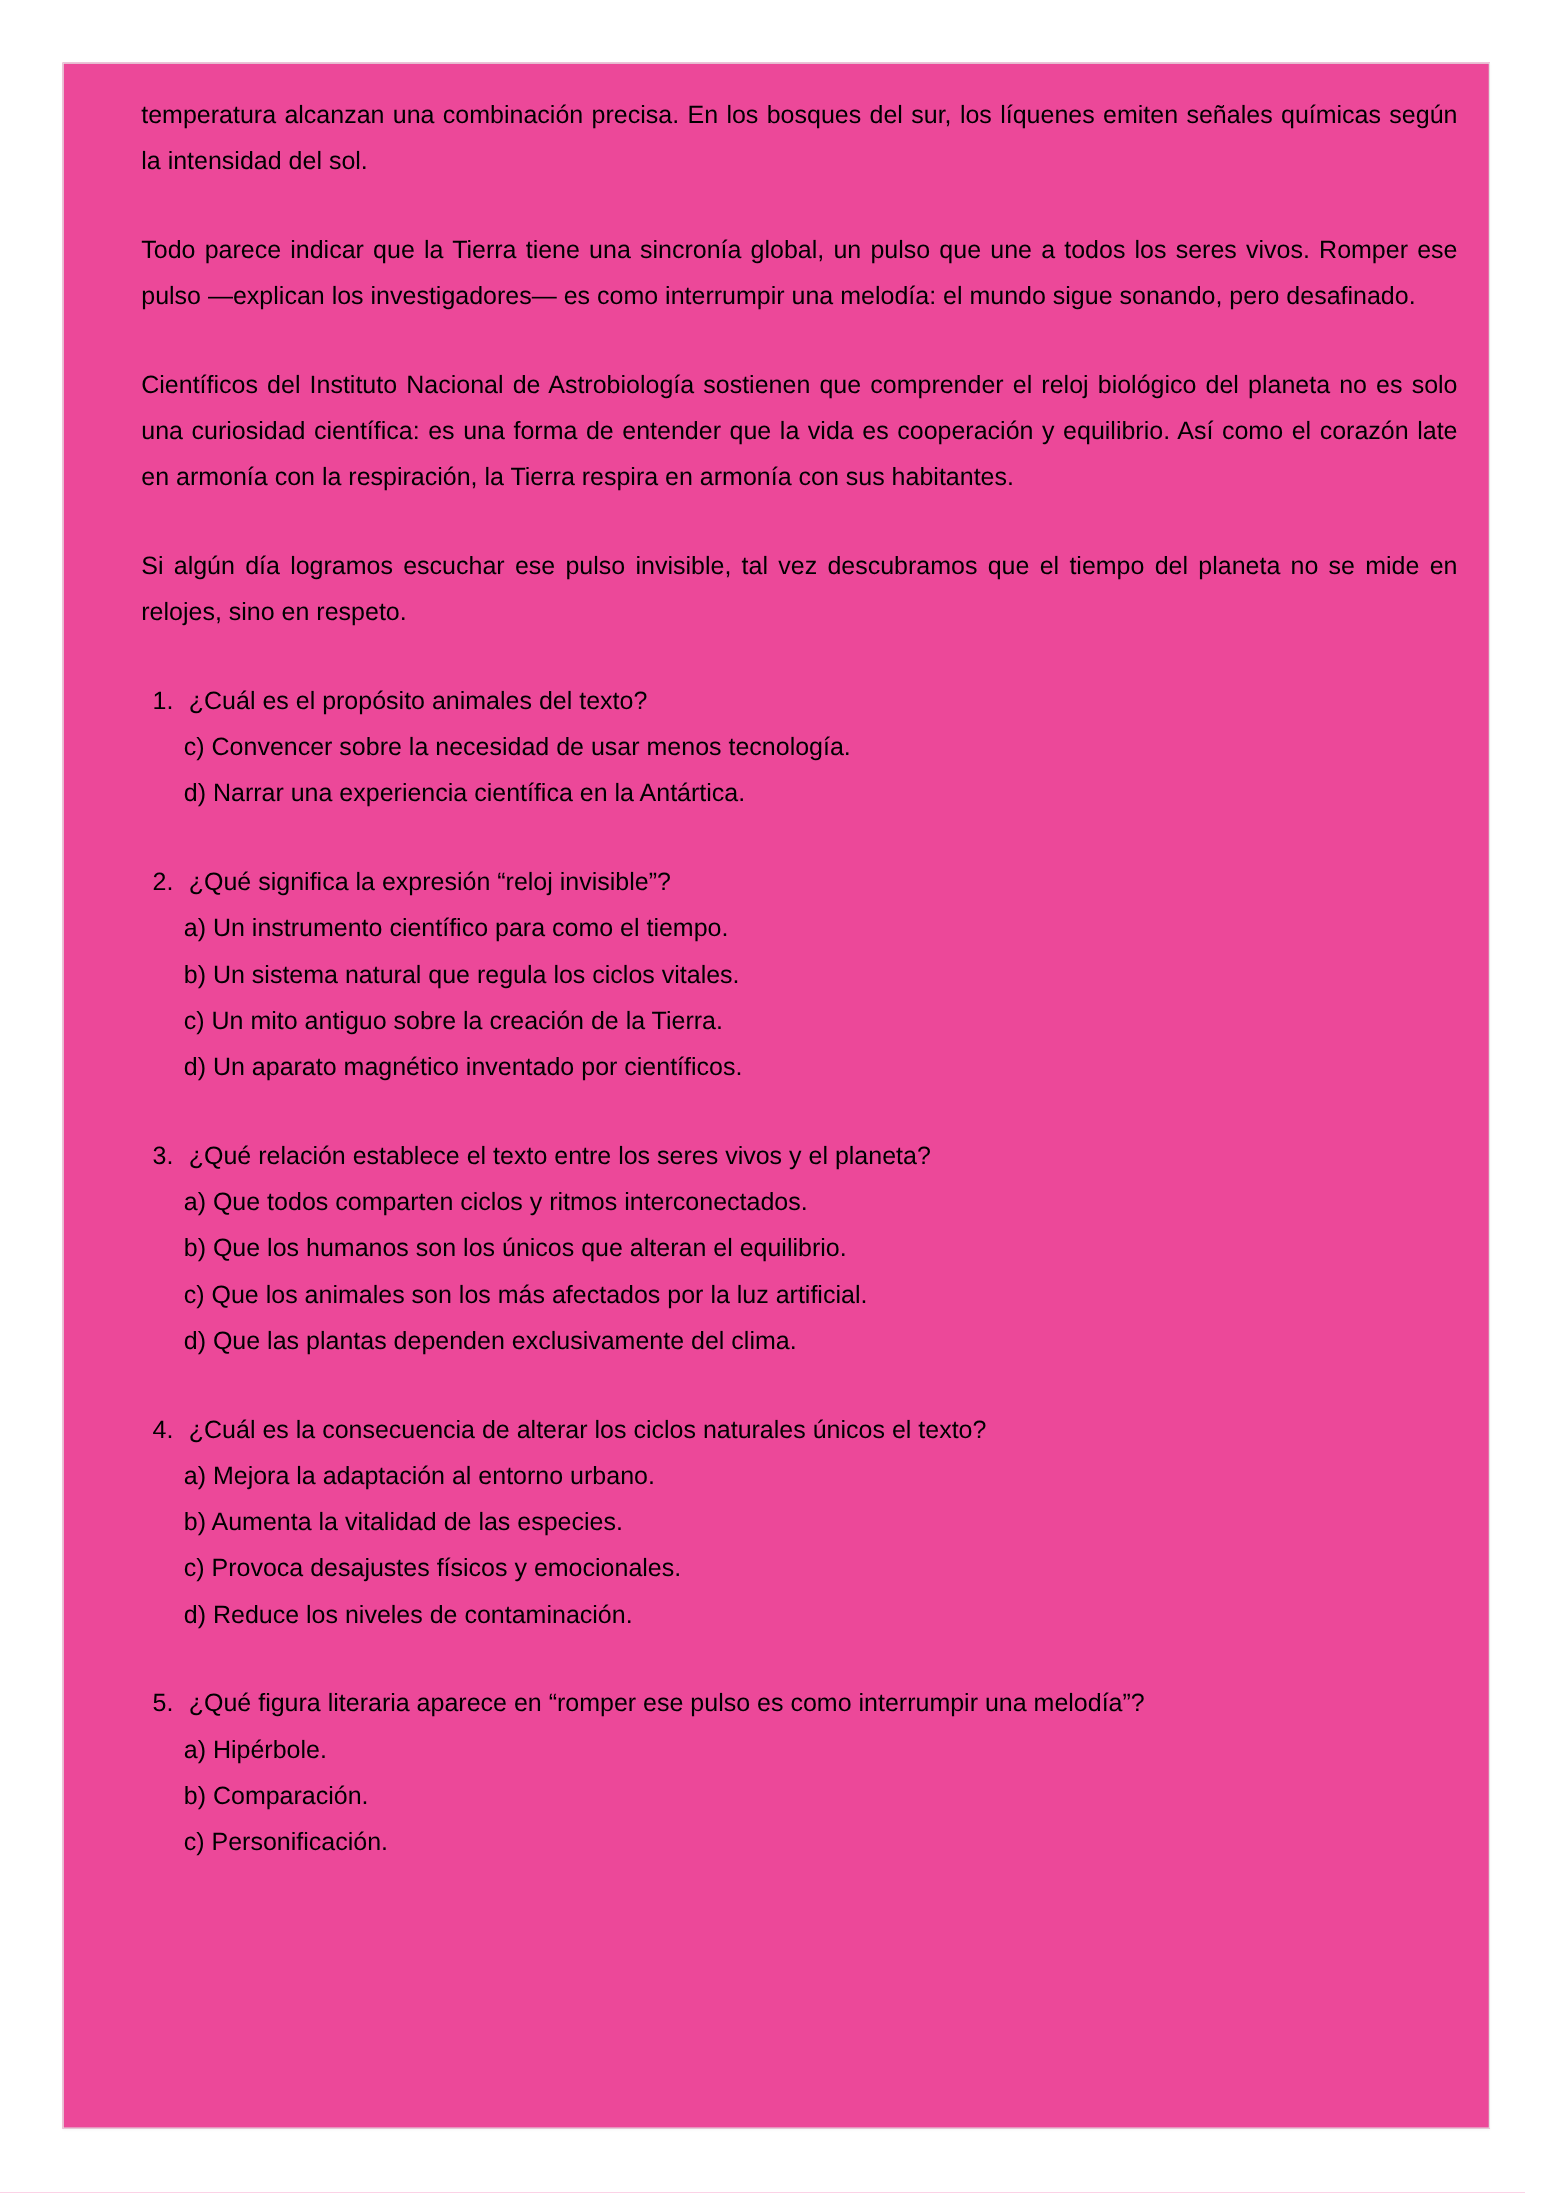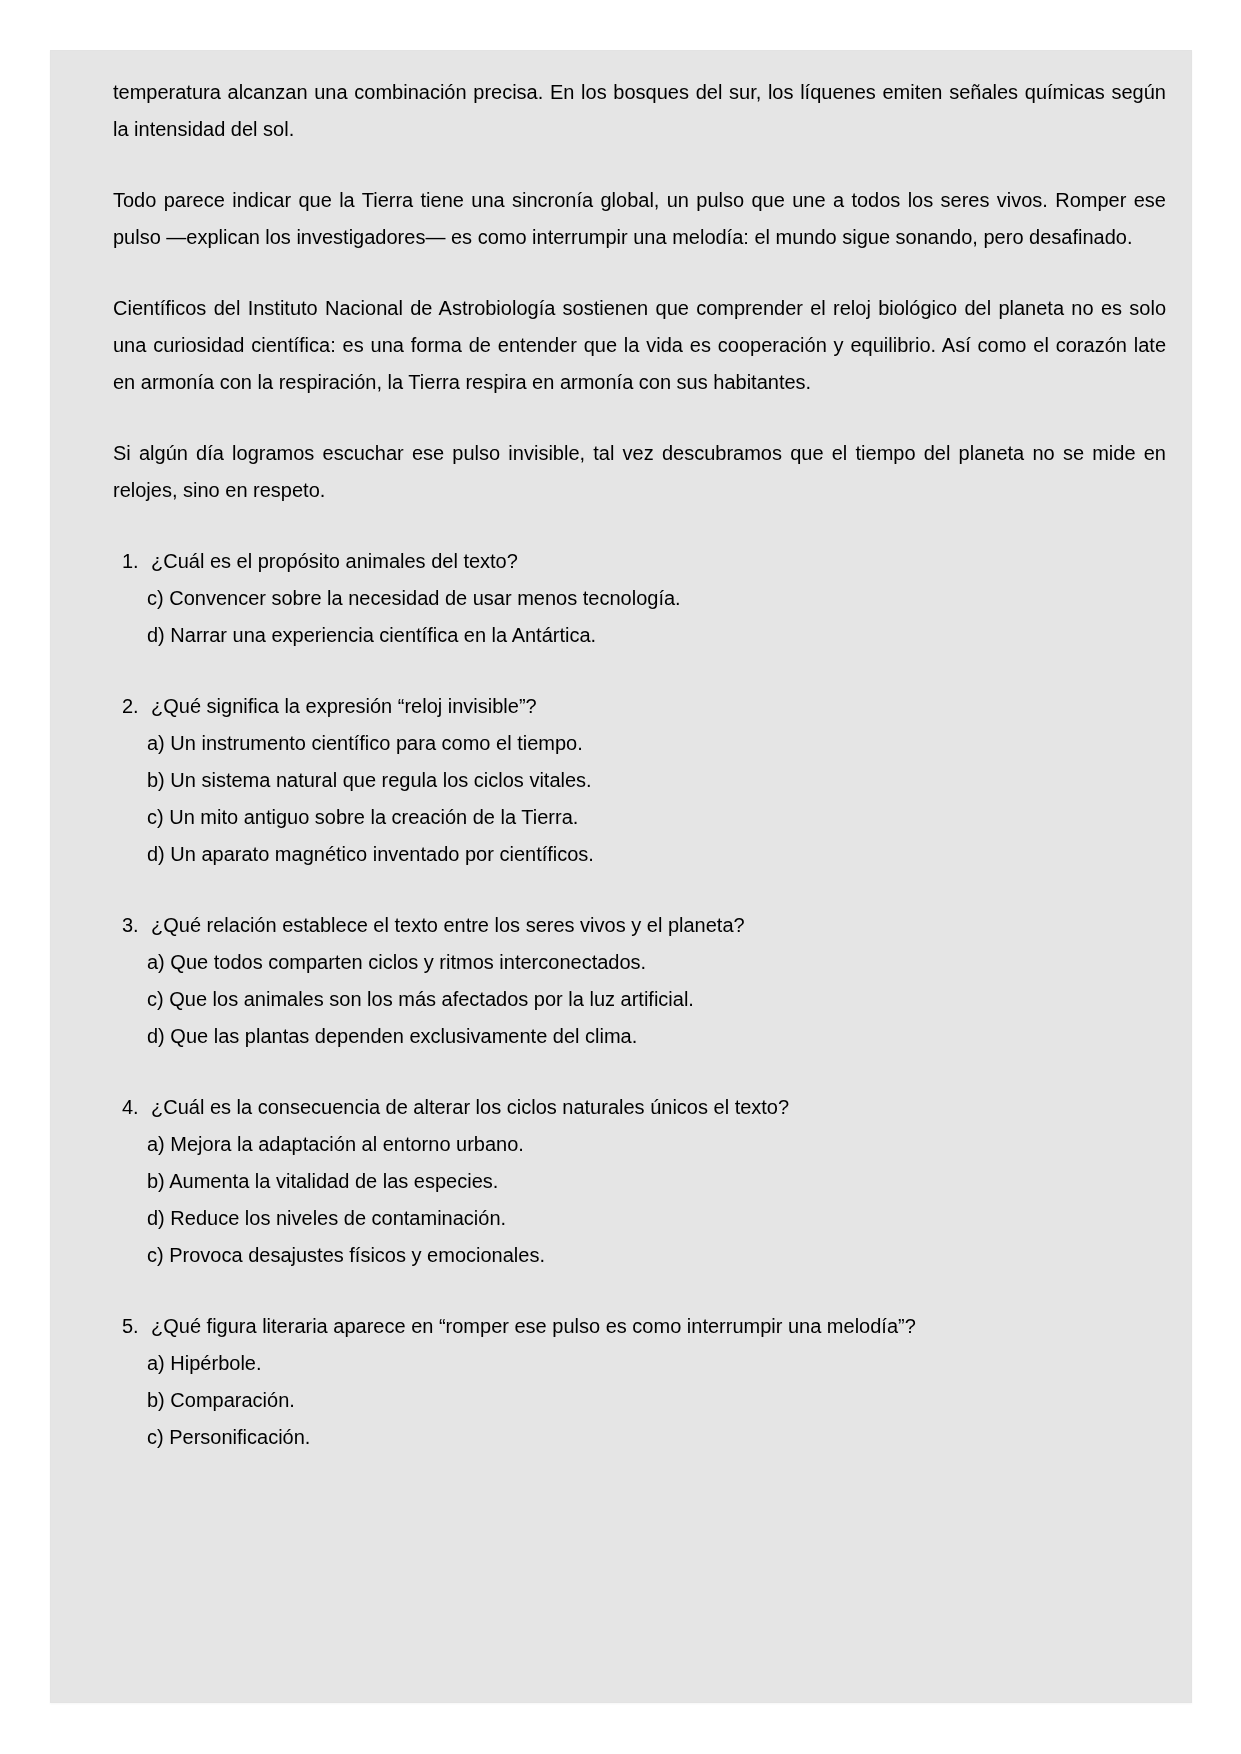--- a/index.html
+++ b/index.html
@@ -15,21 +15,21 @@
     font-family: "Liberation Sans", "DejaVu Sans", sans-serif;
     color: #000000;
     -webkit-font-smoothing: antialiased;
   }
   .page {
     position: absolute;
     left: 50px;
     top: 50px;
     width: 1142px;
     height: 1653px;
-    background: #e5e5e5;
+    background: #ec4899;
     border: 1px solid #e3e3e3;
     box-shadow: 0 1px 2px rgba(0,0,0,0.04);
     padding: 23px 25px 0 62px;
     overflow: hidden;
   }
   .para {
     font-size: 20px;
     line-height: 37px;
     text-align: justify;
     text-justify: inter-word;
@@ -85,33 +85,34 @@
     <div class="option">c) Un mito antiguo sobre la creación de la Tierra.</div>
     <div class="option">d) Un aparato magnético inventado por científicos.</div>
   </div>
 
   <div class="question">
     <div class="q-line">
       <span class="q-num">3.</span>
       <span class="q-text">¿Qué relación establece el texto entre los seres vivos y el planeta?</span>
     </div>
     <div class="option">a) Que todos comparten ciclos y ritmos interconectados.</div>
+    <div class="option">b) Que los humanos son los únicos que alteran el equilibrio.</div>
     <div class="option">c) Que los animales son los más afectados por la luz artificial.</div>
     <div class="option">d) Que las plantas dependen exclusivamente del clima.</div>
   </div>
 
   <div class="question">
     <div class="q-line">
       <span class="q-num">4.</span>
       <span class="q-text">¿Cuál es la consecuencia de alterar los ciclos naturales únicos el texto?</span>
     </div>
     <div class="option">a) Mejora la adaptación al entorno urbano.</div>
     <div class="option">b) Aumenta la vitalidad de las especies.</div>
+    <div class="option">c) Provoca desajustes físicos y emocionales.</div>
     <div class="option">d) Reduce los niveles de contaminación.</div>
-    <div class="option">c) Provoca desajustes físicos y emocionales.</div>
   </div>
 
   <div class="question">
     <div class="q-line">
       <span class="q-num">5.</span>
       <span class="q-text">¿Qué figura literaria aparece en “romper ese pulso es como interrumpir una melodía”?</span>
     </div>
     <div class="option">a) Hipérbole.</div>
     <div class="option">b) Comparación.</div>
     <div class="option">c) Personificación.</div>

